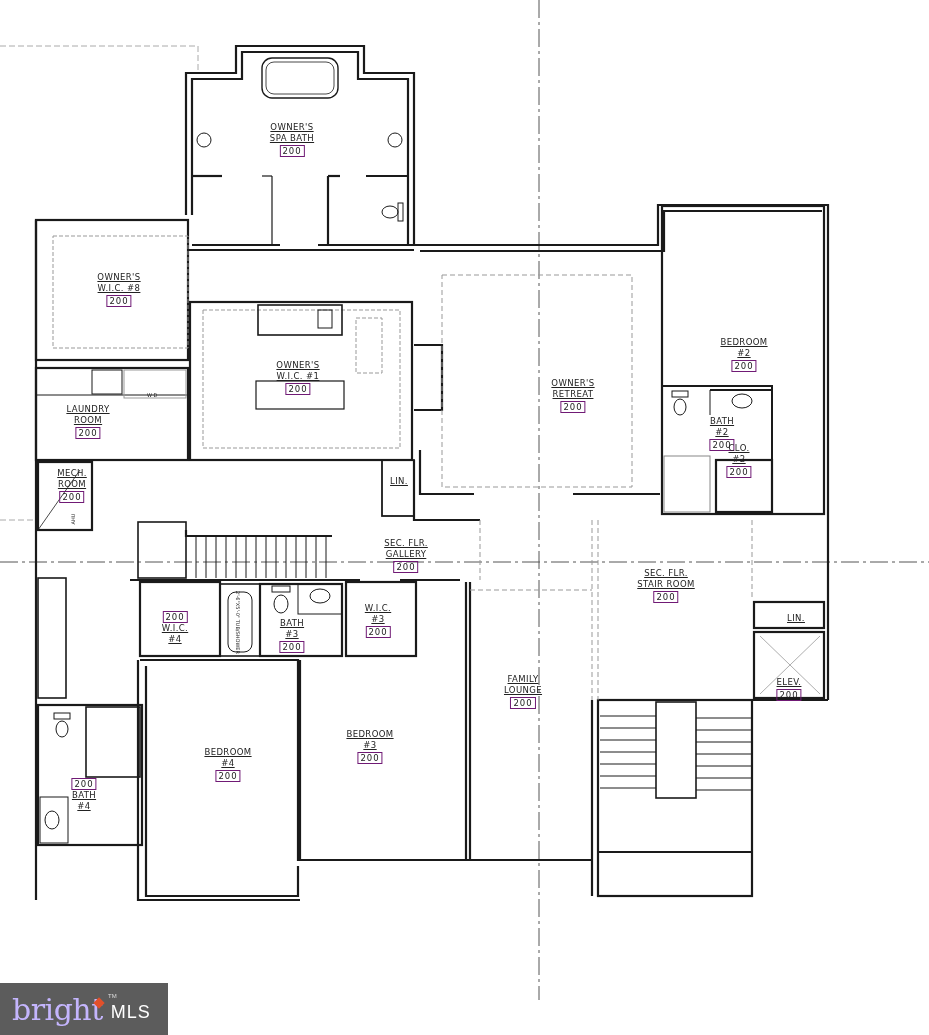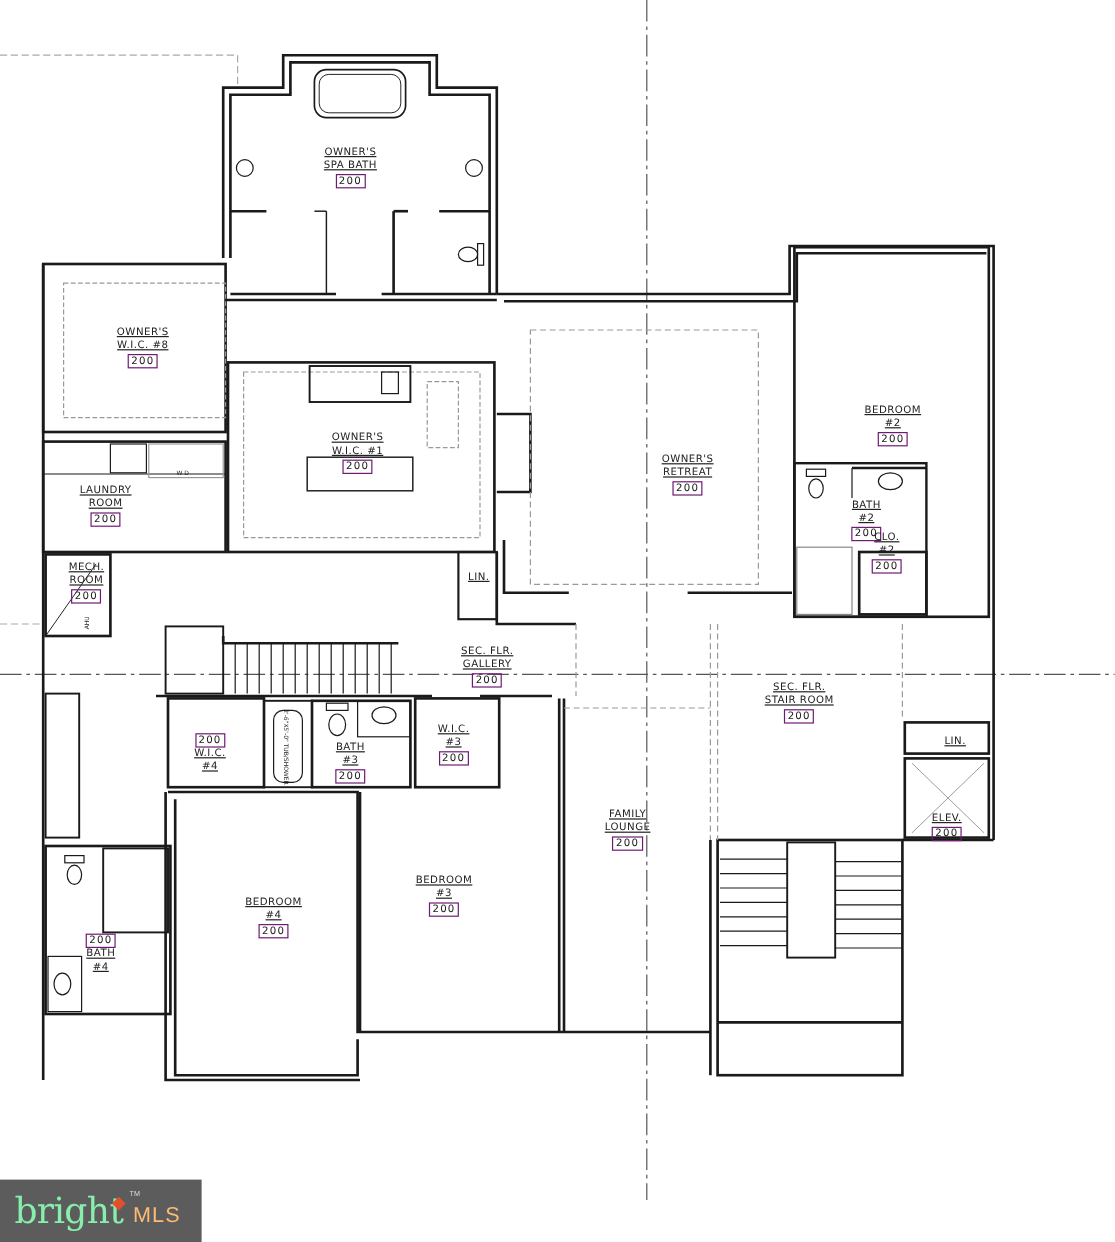--- a/index.html
+++ b/index.html
@@ -2,24 +2,24 @@
 <html><head>
 <meta charset="utf-8">
 <style>
   html, body { margin:0; padding:0; background:#ffffff; }
   body { width:929px; height:1035px; position:relative; overflow:hidden; font-family:"DejaVu Sans", sans-serif; }
   #plan { position:absolute; left:0; top:0; }
   .room-label { position:absolute; text-align:center; font-family:"DejaVu Sans", sans-serif; font-size:8.5px; letter-spacing:0.4px; color:#222; line-height:11px; transform:translateX(-50%); white-space:nowrap; }
   .room-label .nm { text-decoration:underline; display:block; }
   .room-label .area { display:inline-block; border:1px solid #701a75; padding:0 2px; font-size:8.5px; line-height:10px; margin-top:1px; letter-spacing:1px; }
   .logo { position:absolute; left:0; top:983px; width:168px; height:52px; background:#5c5c5c; display:flex; align-items:center; padding-left:12px; box-sizing:border-box; }
-  .logo .b { font-family:"DejaVu Serif", serif; font-size:30px; color:#86efac; letter-spacing:-0.5px; position:relative; }
+  .logo .b { font-family:"DejaVu Serif", serif; font-size:30px; color:#c4b5fd; letter-spacing:-0.5px; position:relative; }
   .logo .dot { position:absolute; width:8px; height:8px; background:#e2502a; transform:rotate(45deg); left:95px; top:16px; }
   .logo .tm { font-family:"Liberation Sans", sans-serif; font-size:6px; color:#ddd; position:absolute; left:108px; top:10px; }
-  .logo .mls { font-family:"Liberation Sans", sans-serif; font-size:18px; color:#fdba74; margin-left:8px; margin-top:6px; letter-spacing:1px; }
+  .logo .mls { font-family:"Liberation Sans", sans-serif; font-size:18px; color:#ffffff; margin-left:8px; margin-top:6px; letter-spacing:1px; }
 </style>
 </head>
 <body>
 
 <svg id="plan" width="929" height="1035" viewBox="0 0 929 1035" xmlns="http://www.w3.org/2000/svg">
   <g fill="none" stroke="#1a1a1a" stroke-width="2.2">
 
     <line x1="539" y1="0" x2="539" y2="1000" stroke="#555" stroke-width="1" stroke-dasharray="18,4,3,4"></line>
     <line x1="0" y1="562" x2="929" y2="562" stroke="#555" stroke-width="1" stroke-dasharray="18,4,3,4"></line>
 

